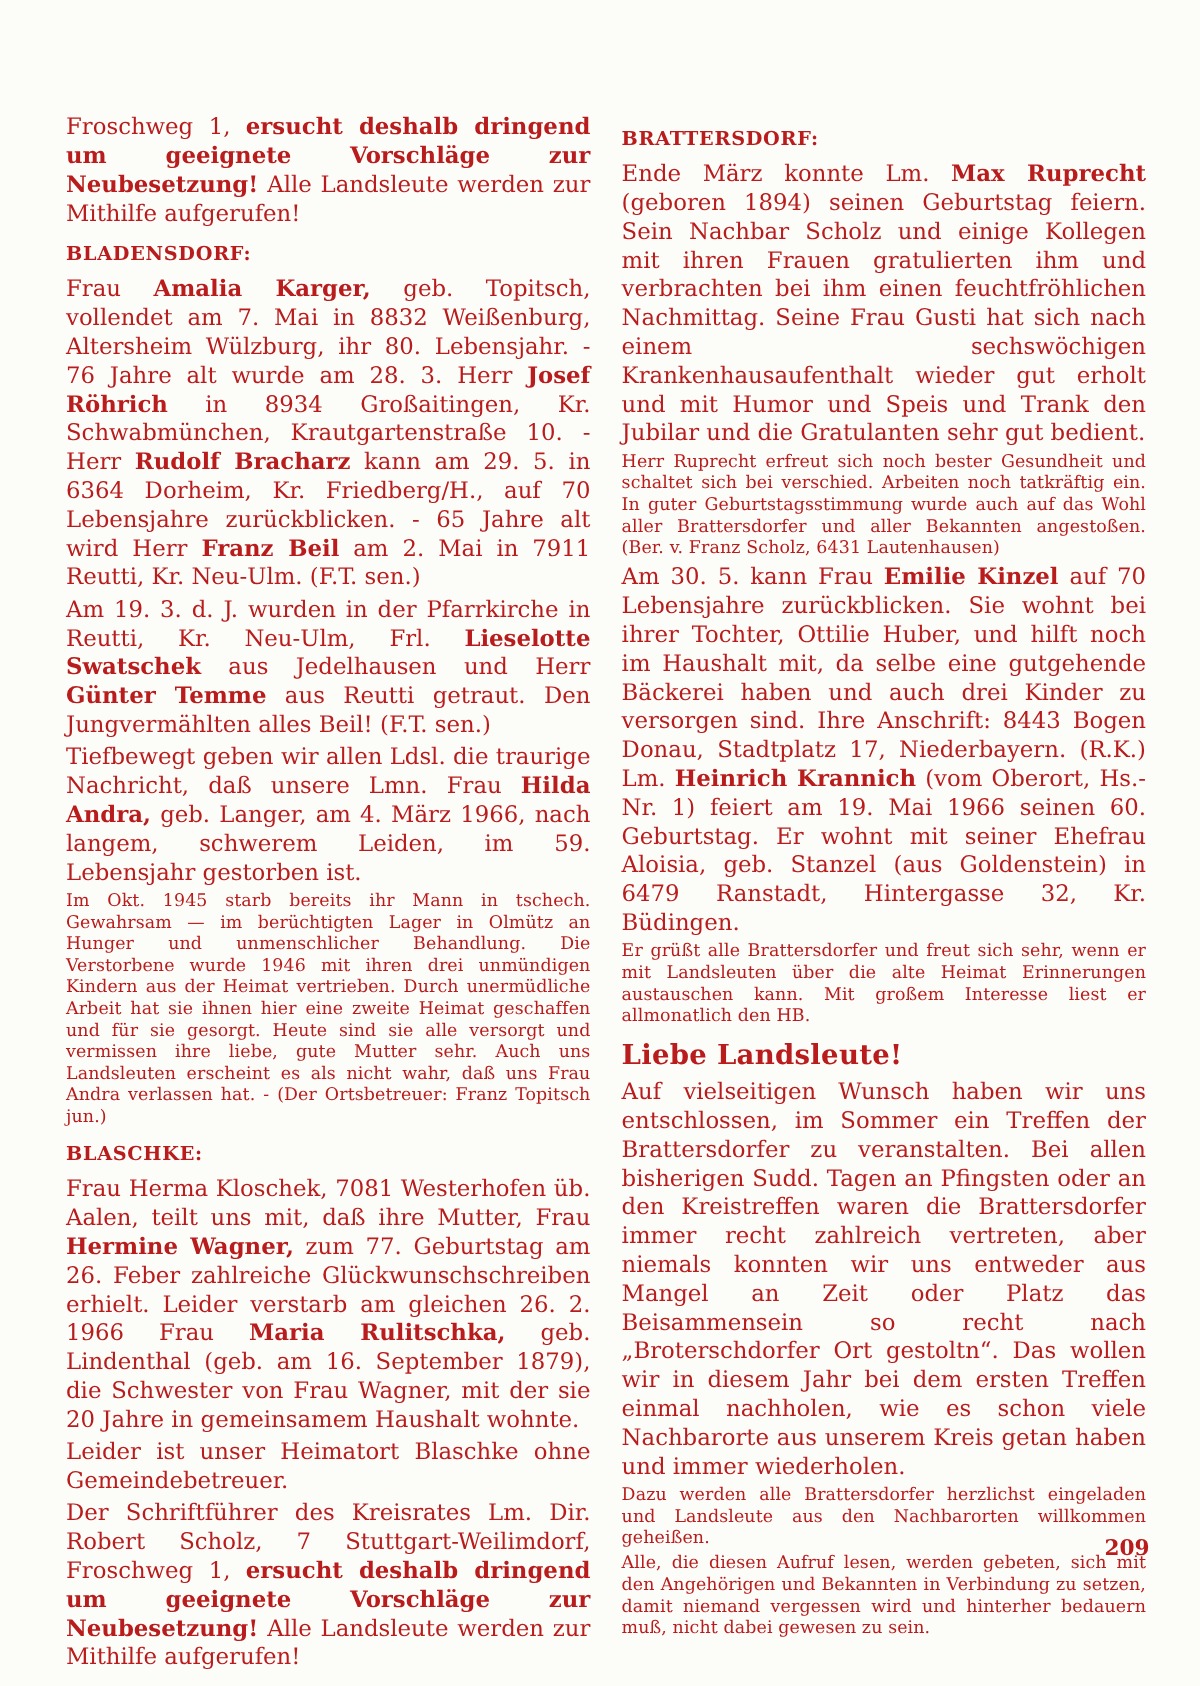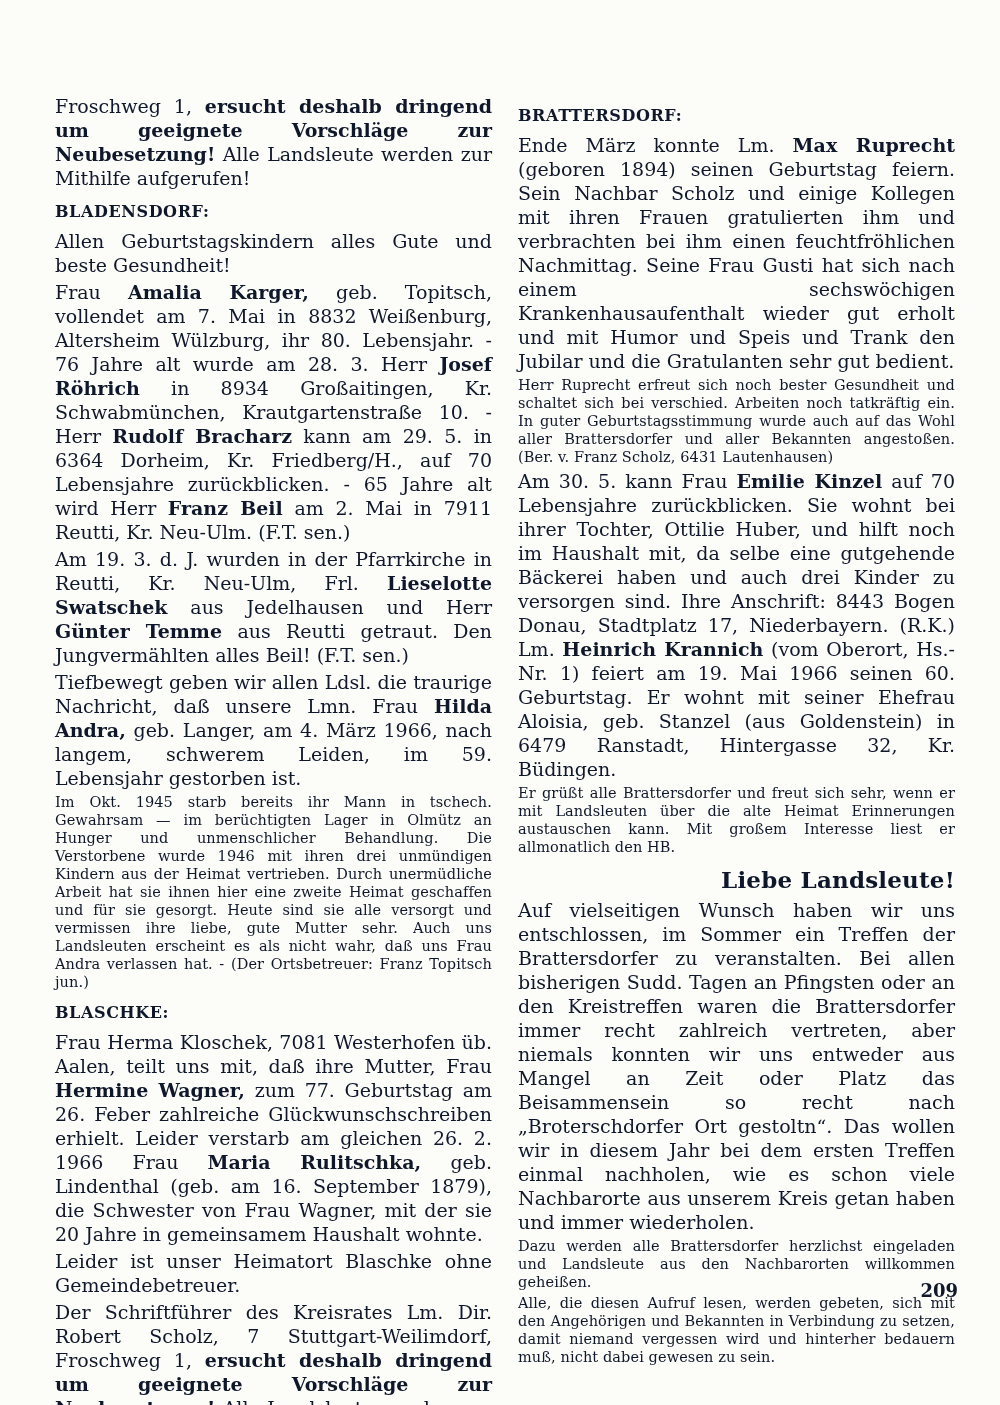--- a/index.html
+++ b/index.html
@@ -5,21 +5,21 @@
   html, body { margin: 0; padding: 0; }
   body {
     width: 1000px; height: 1405px;
     background: #f2f2ef;
     font-family: "DejaVu Serif", "Liberation Serif", serif;
   }
   .page {
     position: relative;
     width: 1000px; height: 1405px;
     background: #fcfcf9;
-    color: #0f172a;
+    color: #b91c1c;
     overflow: hidden;
   }
   .columns {
     position: absolute;
     top: 94px; left: 55px;
     display: flex;
     gap: 26px;
   }
   .col { width: 437px; }
   .block { margin: 0 0 3px 0; }
@@ -43,42 +43,40 @@
     font-size: 16px;
     line-height: 24px;
     font-weight: 700;
     letter-spacing: 0.6px;
     margin: 10px 0 5px 0;
   }
   .heading.title {
     font-size: 23px;
     letter-spacing: 0.2px;
     margin: 12px 0 6px 0;
-    text-align: right;
   }
   .b { font-weight: 700; }
   .page-number {
     position: absolute;
     top: 1280px;
     left: 518px;
     width: 440px;
     text-align: right;
     font-size: 18px;
     font-weight: 700;
   }
 </style>
 </head>
 <body>
 
 <div class="page">
   <div class="columns">
     <div class="col" id="col-left">
         <p class="block para"><span>Froschweg 1, </span><span class="b">ersucht deshalb dringend um geeignete Vorschläge zur Neubesetzung!</span><span> Alle Landsleute werden zur Mithilfe aufgerufen!</span></p>
         <h3 class="block heading"><span class="b">BLADENSDORF:</span></h3>
-        <p class="block para"><span>Allen Geburtstagskindern alles Gute und beste Gesundheit!</span></p>
         <p class="block para"><span>Frau </span><span class="b">Amalia Karger,</span><span> geb. Topitsch, vollendet am 7. Mai in 8832 Weißenburg, Altersheim Wülzburg, ihr 80. Lebensjahr. - 76 Jahre alt wurde am 28. 3. Herr </span><span class="b">Josef Röhrich</span><span> in 8934 Großaitingen, Kr. Schwabmünchen, Krautgartenstraße 10. - Herr </span><span class="b">Rudolf Bracharz</span><span> kann am 29. 5. in 6364 Dorheim, Kr. Friedberg/H., auf 70 Lebensjahre zurückblicken. - 65 Jahre alt wird Herr </span><span class="b">Franz Beil</span><span> am 2. Mai in 7911 Reutti, Kr. Neu-Ulm. (F.T. sen.)</span></p>
         <p class="block para"><span>Am 19. 3. d. J. wurden in der Pfarrkirche in Reutti, Kr. Neu-Ulm, Frl. </span><span class="b">Lieselotte Swatschek</span><span> aus Jedelhausen und Herr </span><span class="b">Günter Temme</span><span> aus Reutti getraut. Den Jungvermählten alles Beil! (F.T. sen.)</span></p>
         <p class="block para"><span>Tiefbewegt geben wir allen Ldsl. die traurige Nachricht, daß unsere Lmn. Frau </span><span class="b">Hilda Andra,</span><span> geb. Langer, am 4. März 1966, nach langem, schwerem Leiden, im 59. Lebensjahr gestorben ist.</span></p>
         <p class="block small"><span>Im Okt. 1945 starb bereits ihr Mann in tschech. Gewahrsam — im berüchtigten Lager in Olmütz an Hunger und unmenschlicher Behandlung. Die Verstorbene wurde 1946 mit ihren drei unmündigen Kindern aus der Heimat vertrieben. Durch unermüdliche Arbeit hat sie ihnen hier eine zweite Heimat geschaffen und für sie gesorgt. Heute sind sie alle versorgt und vermissen ihre liebe, gute Mutter sehr. Auch uns Landsleuten erscheint es als nicht wahr, daß uns Frau Andra verlassen hat. - (Der Ortsbetreuer: Franz Topitsch jun.)</span></p>
         <h3 class="block heading"><span class="b">BLASCHKE:</span></h3>
         <p class="block para"><span>Frau Herma Kloschek, 7081 Westerhofen üb. Aalen, teilt uns mit, daß ihre Mutter, Frau </span><span class="b">Hermine Wagner,</span><span> zum 77. Geburtstag am 26. Feber zahlreiche Glückwunschschreiben erhielt. Leider verstarb am gleichen 26. 2. 1966 Frau </span><span class="b">Maria Rulitschka,</span><span> geb. Lindenthal (geb. am 16. September 1879), die Schwester von Frau Wagner, mit der sie 20 Jahre in gemeinsamem Haushalt wohnte.</span></p>
         <p class="block para"><span>Leider ist unser Heimatort Blaschke ohne Gemeindebetreuer.</span></p>
         <p class="block para"><span>Der Schriftführer des Kreisrates Lm. Dir. Robert Scholz, 7 Stuttgart-Weilimdorf, Froschweg 1, </span><span class="b">ersucht deshalb dringend um geeignete Vorschläge zur Neubesetzung!</span><span> Alle Landsleute werden zur Mithilfe aufgerufen!</span></p>
       </div>
     <div class="col" id="col-right">

